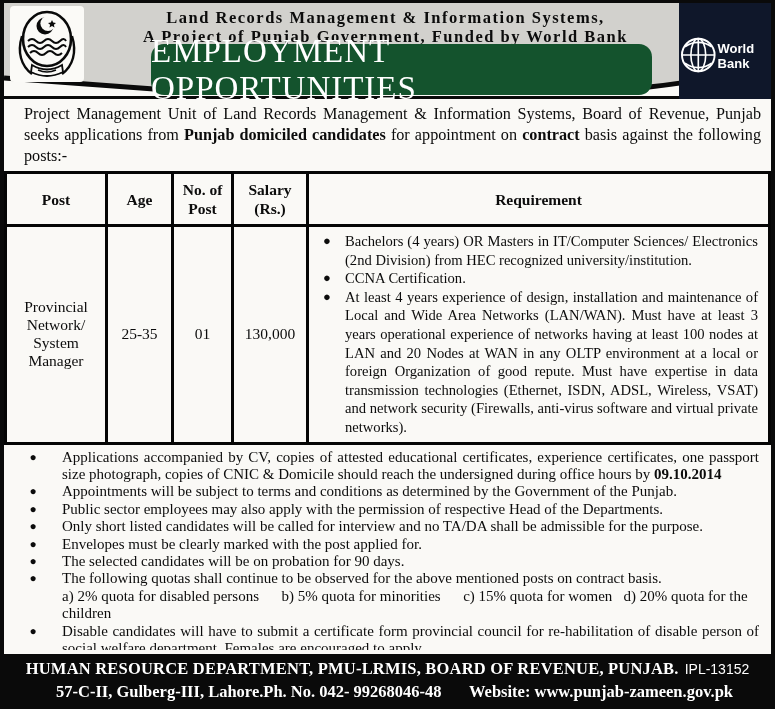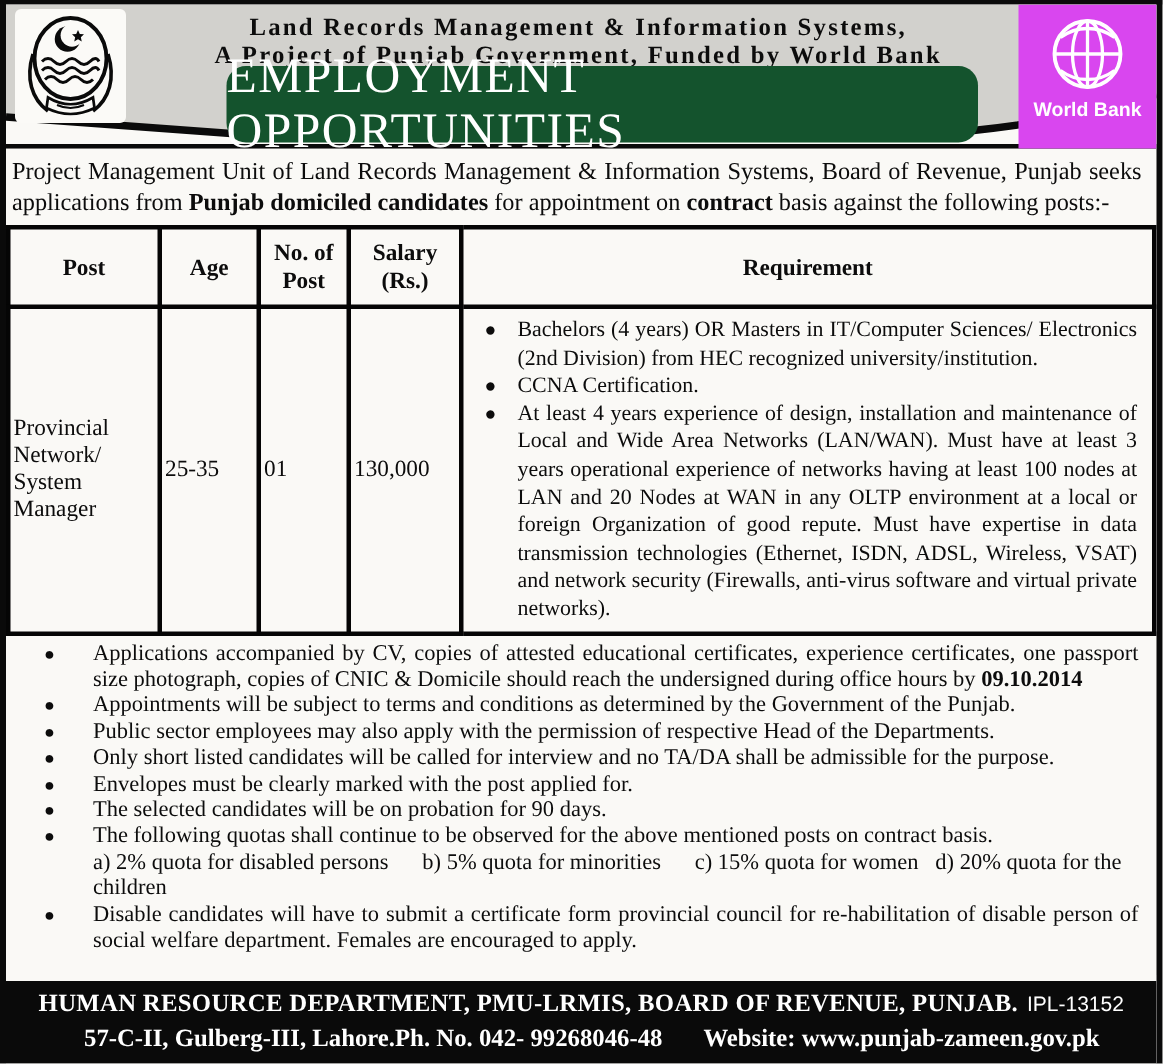--- a/index.html
+++ b/index.html
@@ -32,39 +32,39 @@
   }
   .title-box{
     position:absolute;left:147px;top:41px;width:501px;height:51px;
     background:#14532d;border-radius:13px;
     display:flex;align-items:center;justify-content:center;
   }
   .title-box span{
     color:#fff;font-size:33px;letter-spacing:1px;font-family:"Liberation Serif",serif;
   }
   .wb-block{
-    position:absolute;right:0;top:0;width:92px;height:96px;background:#d946ef;
-    display:flex;flex-direction:column;align-items:center;justify-content:flex-start;padding-top:7px;box-sizing:border-box;
+    position:absolute;right:0;top:0;width:92px;height:96px;background:#0f172a;
+    display:flex;flex-direction:row;align-items:center;justify-content:flex-start;padding-top:7px;box-sizing:border-box;
   }
   .wb-label{color:#fff;font-family:"Liberation Sans",sans-serif;font-weight:bold;font-size:13px;margin-top:3px;}
   
   .intro{
-    margin:0;padding:5px 10px 4px 4px;font-size:16.2px;line-height:21px;text-align:justify;
+    margin:0;padding:5px 10px 4px 20px;font-size:16.2px;line-height:21px;text-align:justify;
   }
   
   table.posts{
     border-collapse:collapse;width:767px;table-layout:fixed;
   }
   table.posts th, table.posts td{
     border:3px solid #050505;vertical-align:middle;
   }
   table.posts th{
     font-size:15.5px;line-height:19px;text-align:center;padding:6px 2px;
   }
-  td.c{ font-size:15.5px;padding:2px;}
+  td.c{ text-align:center;font-size:15.5px;padding:2px;}
   td.req{ padding:5px 4px 5px 0;vertical-align:top;}
   .req-item{display:flex;}
   .req-bullet{flex:none;width:36px;text-align:center;font-size:13px;line-height:18.6px;}
   .req-text{flex:1;text-align:justify;font-size:14.6px;line-height:18.6px;padding-right:6px;}
   
   .notes{padding:4px 0 4px 0;}
   .note{display:flex;}
   .note-bullet{flex:none;width:58px;text-align:center;font-size:12px;line-height:17.4px;}
   .note-body{flex:1;text-align:justify;font-size:15px;line-height:17.4px;padding-right:12px;}
   .note-sub{white-space:pre-wrap;text-align:left;}

